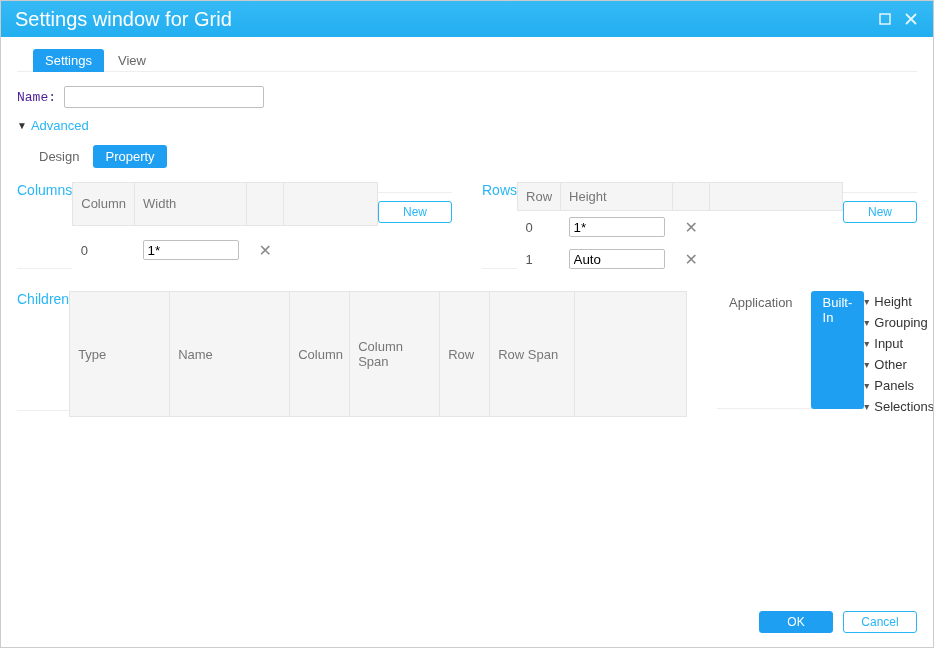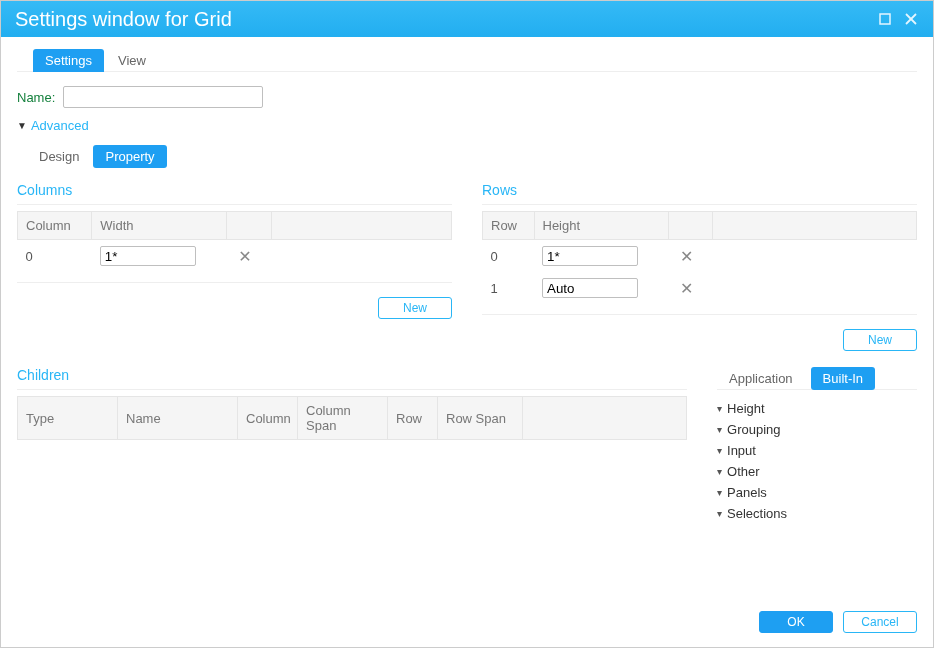--- a/index.html
+++ b/index.html
@@ -64,21 +64,21 @@
     color: #fff;
     margin-left: 16px;
   }
   
   .name-row {
     display: flex;
     align-items: center;
     gap: 8px;
     margin: 14px 0 10px 0;
   }
-  .name-row label { color: #15803d; }
+  .name-row label { color: #4c1d95; font-family: Liberation Mono, monospace; }
   .text-input {
     height: 22px;
     border: 1px solid #bfbfbf;
     border-radius: 2px;
     padding: 0 4px;
     width: 200px;
     background: #fff;
   }
   
   .disclosure {
@@ -112,21 +112,21 @@
   }
   
   .grid2 {
     display: flex;
     gap: 30px;
     margin-top: 14px;
   }
   .panel {
     flex: 1;
     display: flex;
-    flex-direction: column;
+    flex-direction: row;
   }
   .panel-title {
     color: #29b6f6;
     font-size: 14px;
     padding-bottom: 6px;
     border-bottom: 1px solid #eee;
     margin-bottom: 6px;
   }
   table.data-table {
     border-collapse: collapse;
@@ -154,21 +154,21 @@
   .cell-input {
     height: 20px;
     border: 1px solid #bfbfbf;
     border-radius: 2px;
     padding: 0 4px;
     width: 96px;
     background: #fff;
   }
   .panel-footer {
     border-top: 1px solid #eee;
-    padding-top: 14px;
+    padding-top: 8px;
     margin-top: 10px;
     display: flex;
     justify-content: flex-end;
   }
   .btn {
     min-width: 74px;
     height: 22px;
     border: 1px solid #29b6f6;
     color: #29b6f6;
     background: #fff;

